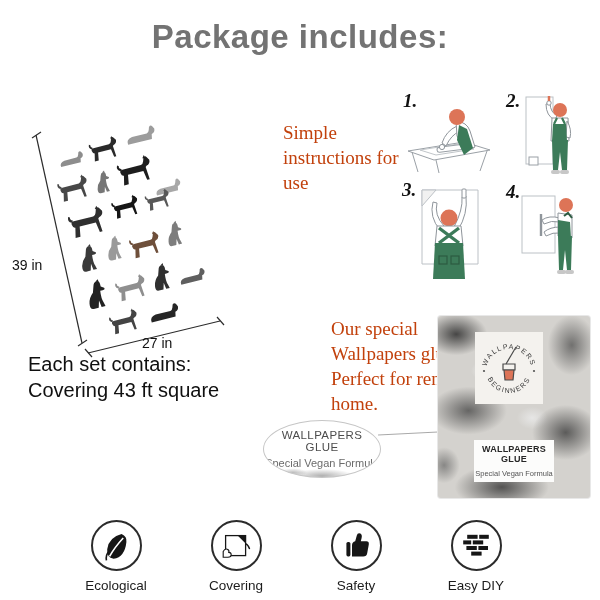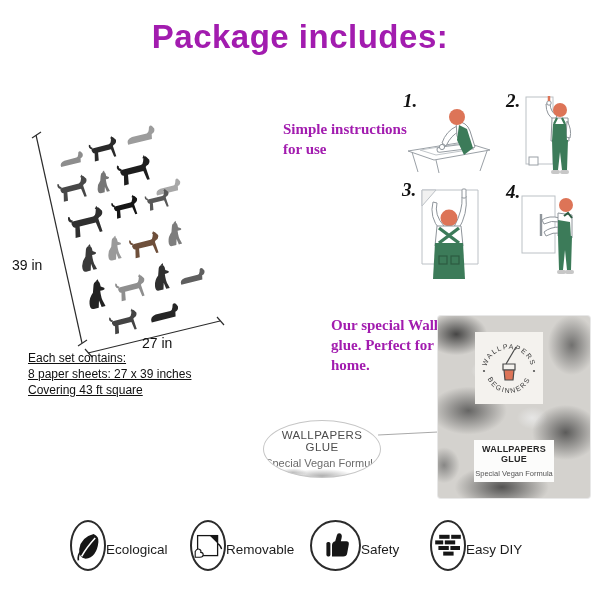--- a/index.html
+++ b/index.html
@@ -1,26 +1,26 @@
 <!DOCTYPE html>
 <html><head>
 <meta charset="utf-8">
 <style>
   html,body{margin:0;padding:0;}
   body{width:600px;height:600px;background:#fff;position:relative;overflow:hidden;
        font-family:"Liberation Sans",sans-serif;color:#1a1a1a;}
   .abs{position:absolute;}
   
   .title{left:0;top:18px;width:600px;text-align:center;font-size:33px;font-weight:bold;
-         letter-spacing:0.5px;color:#a21caf;}
-  
-  .set-details{left:28px;top:351px;font-size:12px;line-height:1.32;color:#101010;text-decoration:underline;}
-  
-  .serif-head{font-family:"Liberation Serif",serif;font-weight:bold;font-size:15px;
-              line-height:1.32;color:#a21caf;}
+         letter-spacing:0.5px;color:#737373;}
+  
+  .set-details{left:28px;top:351px;font-size:20px;line-height:1.32;color:#101010;}
+  
+  .serif-head{font-family:"Liberation Serif",serif;font-weight:normal;font-size:19px;
+              line-height:1.32;color:#c2410c;}
   .instructions-head{left:283px;top:120px;width:135px;}
   .glue-head{left:283px;top:316px;width:172px;margin-left:48px;}
   
   .step-num{font-family:"Liberation Serif",serif;font-weight:bold;font-style:italic;
             font-size:19px;color:#111;}
   
   .callout{left:263px;top:420px;width:116px;height:56px;border:1px solid #c6c6c6;
            border-radius:50%;background:
              radial-gradient(ellipse 46px 10px at 50% 98%, rgba(110,110,110,.55), rgba(110,110,110,0) 70%),
              radial-gradient(ellipse 20px 6px at 25% 92%, rgba(90,90,90,.4), rgba(90,90,90,0) 70%),
@@ -45,21 +45,21 @@
              radial-gradient(ellipse 22px 16px at 62% 56%, rgba(235,235,235,.8), rgba(235,235,235,0) 70%),
              radial-gradient(ellipse 18px 14px at 30% 30%, rgba(240,240,240,.7), rgba(240,240,240,0) 70%);
            box-shadow:0 0 0 1px #e8e8e8;}
   .pkg-logo{position:absolute;left:37px;top:16px;width:68px;height:72px;background:#f4f2ee;}
   .pkg-label{position:absolute;left:36px;top:124px;width:80px;height:42px;background:#fcfcfb;
              display:flex;flex-direction:column;align-items:center;justify-content:center;text-align:center;}
   .pkg-label .t{font-size:9px;font-weight:bold;color:#262626;letter-spacing:.2px;}
   .pkg-label .s{font-size:7.5px;color:#555;margin-top:5px;}
   
   .features{left:70px;top:520px;width:452px;display:flex;justify-content:space-between;}
-  .feature{width:92px;display:flex;flex-direction:row;align-items:center;}
+  .feature{width:92px;display:flex;flex-direction:column;align-items:center;}
   .fcirc{width:47px;height:47px;border:2px solid #2b2b2b;border-radius:50%;
          display:flex;align-items:center;justify-content:center;background:#fff;}
   .flabel{margin-top:7px;font-size:13.5px;color:#1c1c1c;white-space:nowrap;}
 </style>
 </head>
 <body>
 
 <div class="abs title">Package includes:</div>
 
 <svg class="abs" style="left:0;top:85px" width="250" height="285">
@@ -107,21 +107,20 @@
     <line x1="88" y1="268" x2="220" y2="236"></line>
     <line x1="85" y1="264" x2="92" y2="272"></line>
     <line x1="217" y1="232" x2="224" y2="240"></line>
   </g>
   <text x="12" y="185" font-size="14" fill="#111" font-family="Liberation Sans, sans-serif">39 in</text>
   <text x="142" y="263" font-size="14" fill="#111" font-family="Liberation Sans, sans-serif">27 in</text>
 </svg>
 
 <div class="abs set-details">
   <div>Each set contains:</div>
-  <div>8 paper sheets: 27 x 39 inches</div>
   <div>Covering 43 ft square</div>
 </div>
 
 <div class="abs serif-head instructions-head">Simple instructions for use</div>
 
 <div class="abs step-num" style="left:403px;top:90px">1.</div>
 <div class="abs step-num" style="left:506px;top:90px">2.</div>
 <div class="abs step-num" style="left:402px;top:179px">3.</div>
 <div class="abs step-num" style="left:506px;top:181px">4.</div>
 
@@ -232,21 +231,21 @@
 
   <div class="feature">
     <div class="fcirc">
       <svg width="32" height="32" viewBox="0 0 40 40">
         <rect x="7" y="7" width="25" height="25" fill="#fff" stroke="#161616" stroke-width="1.6"></rect>
         <path d="M22 7 L32 7 L32 17 Z" fill="#161616"></path>
         <path d="M32 17 Q36 19 37 24" stroke="#161616" stroke-width="1.6" fill="none"></path>
         <path d="M4 27 q2 -4 5 -3 q3 1 2 4 q3 0 3 3 q0 3 -4 3 l-6 0 Z" fill="#fff" stroke="#161616" stroke-width="1.4"></path>
       </svg>
     </div>
-    <div class="flabel">Removable</div>
+    <div class="flabel">Covering</div>
   </div>
 
 
   <div class="feature">
     <div class="fcirc">
       <svg width="32" height="32" viewBox="0 0 40 40">
         <rect x="8" y="15" width="5" height="18" rx="2" fill="#161616"></rect>
         <path d="M15 19 Q15 15 19 14 L21 7 Q22 3 25.5 4.5 Q28 6 27 10 L26 14 L33 14 Q36.5 14 36 18 L34 29 Q33.3 33 29 33 L15 33 Z" fill="#161616"></path>
       </svg>
     </div>

